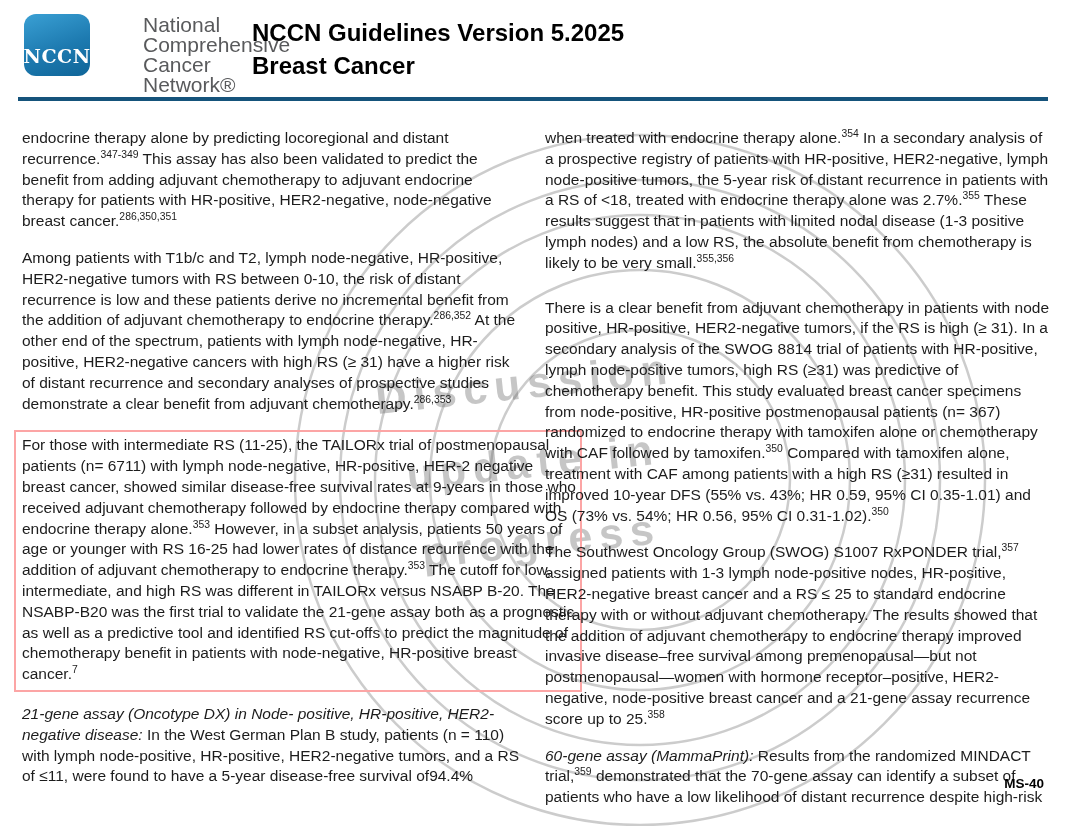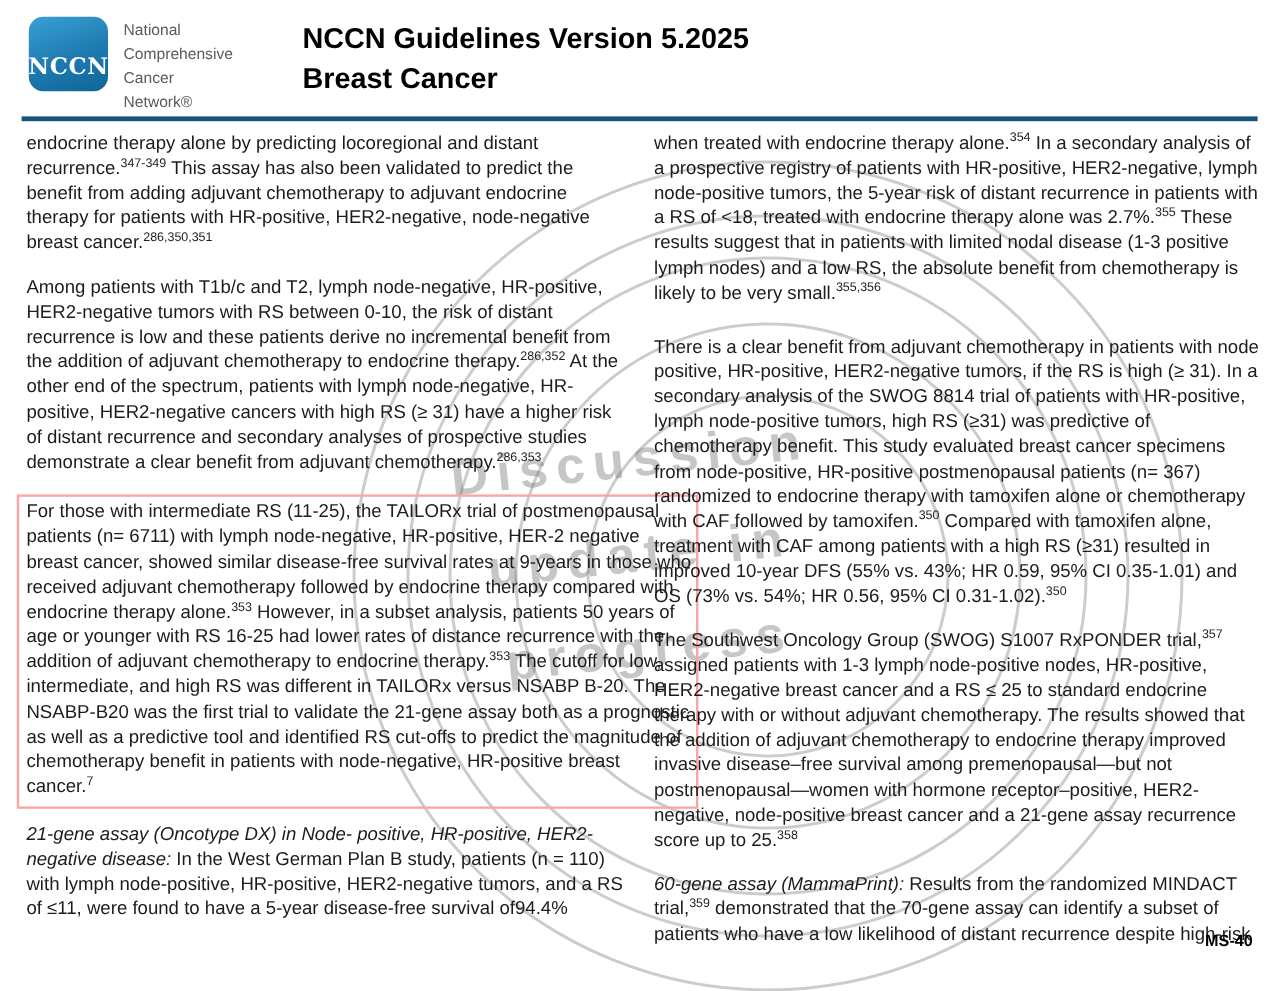--- a/index.html
+++ b/index.html
@@ -8,26 +8,26 @@
     overflow:hidden;font-family:"Liberation Sans",sans-serif;color:#1c1c1c;
   }
   
   .header{position:absolute;left:24px;top:14px;display:flex;gap:13px;align-items:flex-start;z-index:3;}
   .logo-mark{
     width:66px;height:62px;border-radius:12px;box-sizing:border-box;
     background:linear-gradient(160deg,#3aa0d4 0%,#1d7ab0 55%,#0f6598 100%);
     color:#fff;font-family:"DejaVu Serif",serif;font-weight:bold;font-size:19px;
     display:flex;align-items:flex-end;justify-content:center;padding-bottom:9px;letter-spacing:.5px;
   }
-  .org{font-size:13px;line-height:20px;color:#595a5c;padding-top:1px;}
+  .org{font-size:21px;line-height:20px;color:#595a5c;padding-top:1px;margin-left:40px;}
   .titles{position:absolute;left:252px;top:16px;z-index:3;}
   .t1,.t2{font-size:24px;font-weight:bold;color:#000;line-height:33px;white-space:nowrap;}
   .rule{position:absolute;top:97px;left:18px;right:17px;height:4px;background:#15537b;z-index:3;}
   
-  .col{position:absolute;top:110px;font-size:15.5px;line-height:20.8px;color:#1c1c1c;z-index:2;}
+  .col{position:absolute;top:128px;font-size:15.5px;line-height:20.8px;color:#1c1c1c;z-index:2;}
   .col-left{left:22px;width:500px;}
   .col-right{left:545px;width:508px;}
   .col p{margin:0 0 16px 0;}
   .col-right p.first{margin-bottom:24px;}
   sup{font-size:67%;vertical-align:super;line-height:0;}
   i{}
   .redbox{
     border:2px solid #fca5a5;box-sizing:border-box;
     width:568px;margin:0 0 12px -8px;padding:3px 4px 5px 6px;
   }

